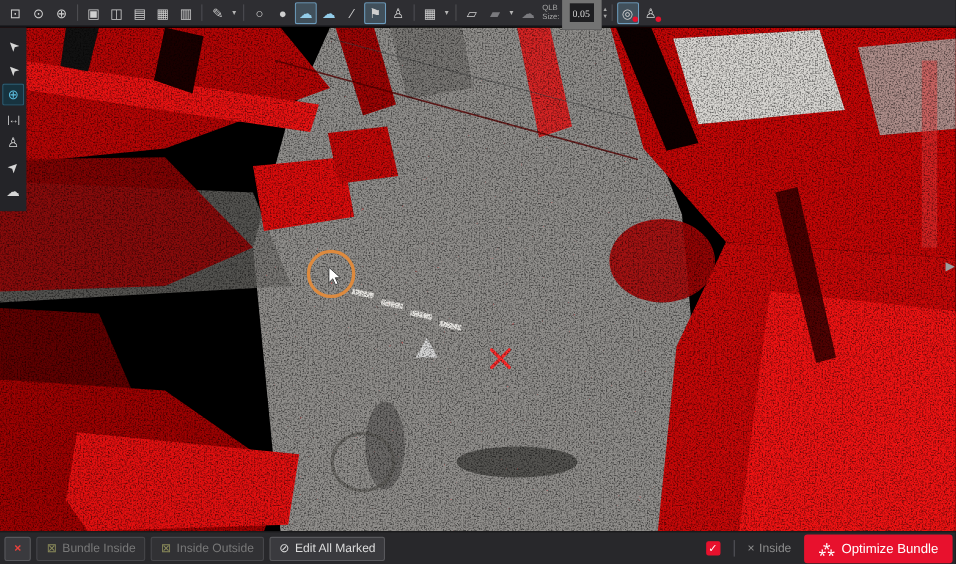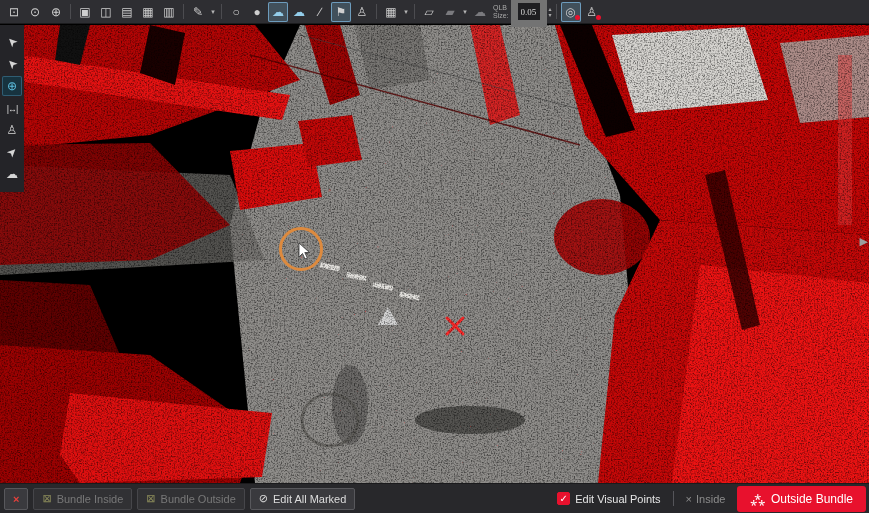--- a/index.html
+++ b/index.html
@@ -218,39 +218,38 @@
   <div class="bottom-bar">
     <button class="bb-btn">
       <span class="bb-ico red">×</span>
     </button>
     <button class="bb-btn disabled">
       <span class="bb-ico dim">⊠</span>
       <span>Bundle Inside</span>
     </button>
     <button class="bb-btn disabled">
       <span class="bb-ico dim">⊠</span>
-      <span>Bundle Outside</span>
+      <span>Inside Outside</span>
     </button>
     <button class="bb-btn">
       <span class="bb-ico">⊘</span>
       <span>Edit All Marked</span>
     </button>
 
     <div class="bb-right">
       <label class="chk">
         <span class="box checked">
           <span>✓</span>
         </span>
-        <span>Edit Visual Points</span>
       </label>
       <span class="bb-divider"></span>
       <span class="cancel">
         <span>×</span>
         <span>Inside</span>
       </span>
       <button class="optimize">
         <span class="opt-ico">⁂</span>
-        <span>Outside Bundle</span>
+        <span>Optimize Bundle</span>
       </button>
     </div>
   </div>
 
 </div>
 
 </body></html>

